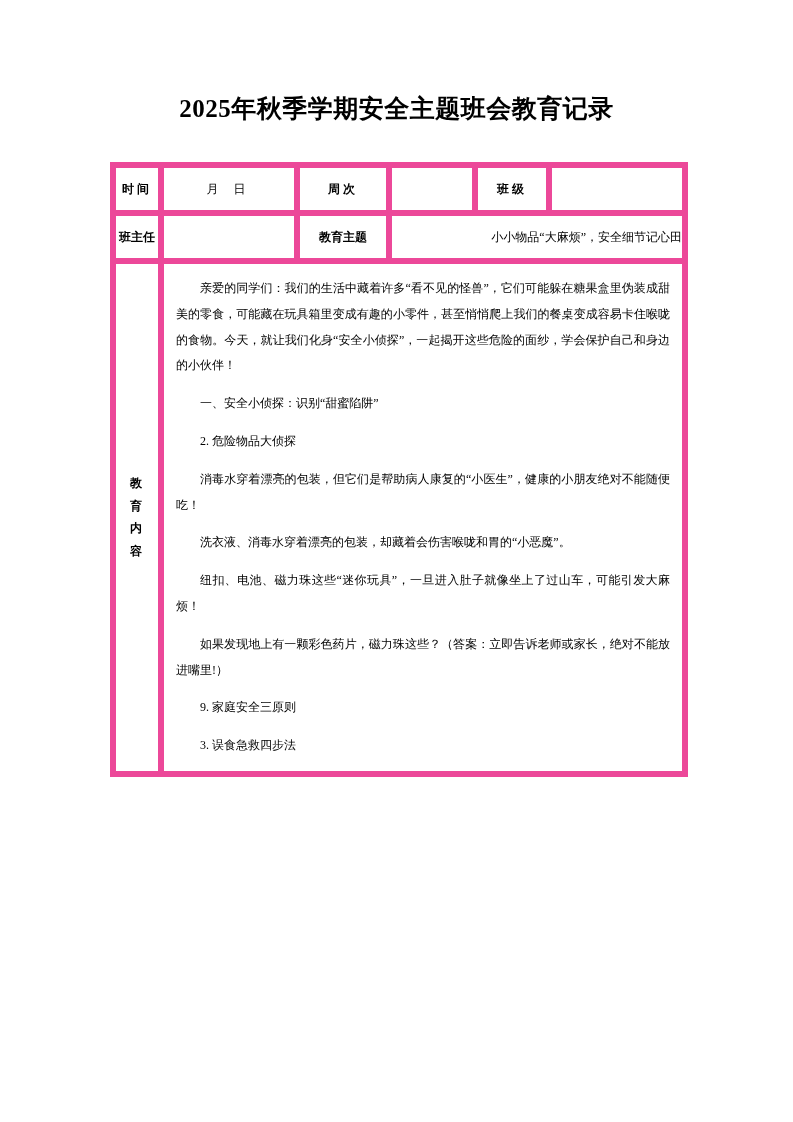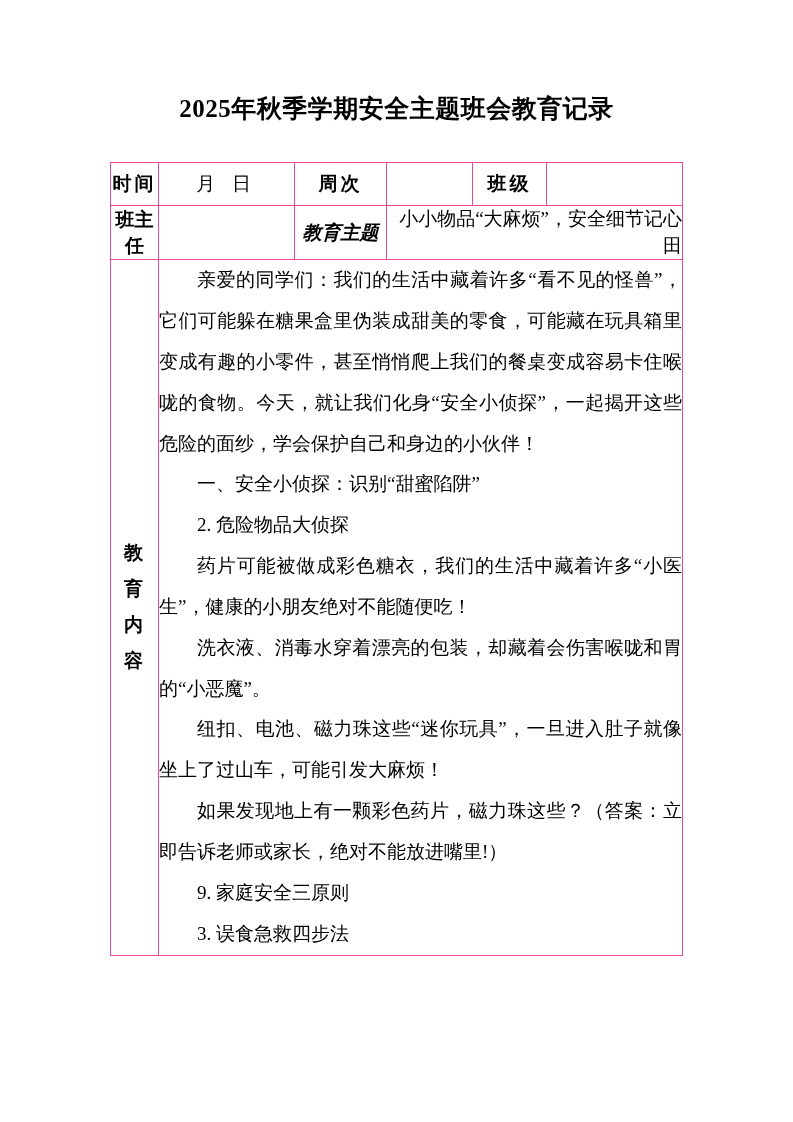--- a/index.html
+++ b/index.html
@@ -37,24 +37,24 @@
   }
   table.main {
     position: absolute;
     left: 110px;
     top: 162px;
     width: 572px;
     border-collapse: collapse;
     table-layout: fixed;
   }
   table.main td {
-    border: 1px solid #ec4899;
+    border: 6px solid #ec4899;
     padding: 0;
     vertical-align: middle;
-    font-size: 19px;
+    font-size: 12px;
   }
   .hdr-cell {
     text-align: center;
     font-weight: bold;
     font-size: 15px;
     height: 42px;
     letter-spacing: 3px;
     padding: 0 4px;
   }
   .blank-cell {
@@ -79,21 +79,21 @@
     display: block;
   }
   .content-cell {
     padding: 14px 16px 18px 14px;
     vertical-align: top;
     line-height: 2.15;
     font-size: 14.5px;
     text-align: justify;
   }
   .content-cell p {
-    margin: 0;
+    margin: 12px;
     text-indent: 2em;
   }
 </style>
 </head>
 <body>
 
 <div class="page">
 
   <div class="doc-title">2025年秋季学期安全主题班会教育记录</div>
 
@@ -111,35 +111,35 @@
         <td class="hdr-cell">时间</td>
         <td class="hdr-cell" style="font-weight:normal;letter-spacing:6px;margin-left:16px;">月  日</td>
         <td class="hdr-cell">周次</td>
         <td class="blank-cell"></td>
         <td class="hdr-cell">班级</td>
         <td class="blank-cell"></td>
       </tr>
       <tr>
         <td class="hdr-cell" style="letter-spacing:0px;">班主任</td>
         <td class="blank-cell"></td>
-        <td class="hdr-cell" style="letter-spacing:0px;font-style:italic;">教育主题</td>
+        <td class="hdr-cell" style="letter-spacing:0px;">教育主题</td>
         <td class="theme-text" colspan="3">小小物品“大麻烦”，安全细节记心田</td>
       </tr>
       <tr>
         <td class="label-vertical">
           <span>教</span>
           <span>育</span>
           <span>内</span>
           <span>容</span>
         </td>
         <td class="content-cell" colspan="5">
           <p>亲爱的同学们：我们的生活中藏着许多“看不见的怪兽”，它们可能躲在糖果盒里伪装成甜美的零食，可能藏在玩具箱里变成有趣的小零件，甚至悄悄爬上我们的餐桌变成容易卡住喉咙的食物。今天，就让我们化身“安全小侦探”，一起揭开这些危险的面纱，学会保护自己和身边的小伙伴！</p>
           <p>一、安全小侦探：识别“甜蜜陷阱”</p>
           <p>2. 危险物品大侦探</p>
-          <p>药片可能被做成彩色糖衣，我们的生活中藏着许多“小医生”，健康的小朋友绝对不能随便吃！</p>
+          <p>消毒水穿着漂亮的包装，但它们是帮助病人康复的“小医生”，健康的小朋友绝对不能随便吃！</p>
           <p>洗衣液、消毒水穿着漂亮的包装，却藏着会伤害喉咙和胃的“小恶魔”。</p>
           <p>纽扣、电池、磁力珠这些“迷你玩具”，一旦进入肚子就像坐上了过山车，可能引发大麻烦！</p>
           <p>如果发现地上有一颗彩色药片，磁力珠这些？（答案：立即告诉老师或家长，绝对不能放进嘴里!）</p>
           <p>9. 家庭安全三原则</p>
           <p>3. 误食急救四步法</p>
         </td>
       </tr>
     </tbody>
   </table>
 

